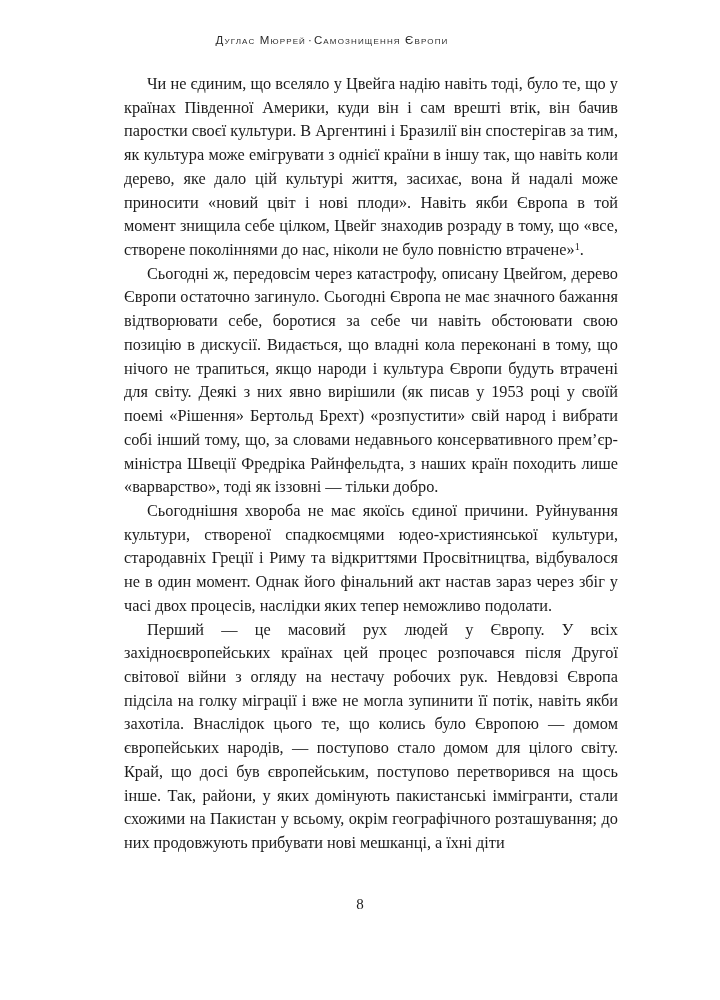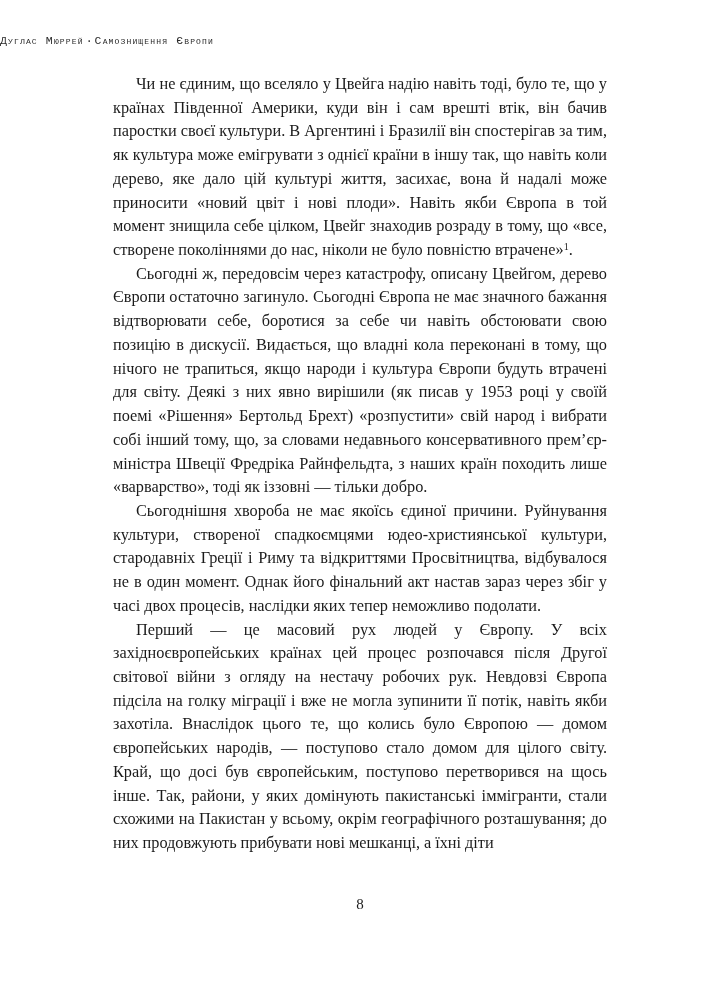--- a/index.html
+++ b/index.html
@@ -16,37 +16,37 @@
     overflow: hidden;
     box-sizing: border-box;
     font-family: "Liberation Serif", "DejaVu Serif", serif;
     color: #1b1b1b;
   }
   .running-head {
     position: absolute;
     top: 34px;
     left: 0;
     width: 664px;
-    text-align: left;
-    font-family: Liberation Mono, monospace;
+    text-align: center;
+    font-family: Liberation Sans, sans-serif;
     font-size: 11.5px;
     font-variant: small-caps;
     letter-spacing: 1.15px;
     color: #2a2a2a;
     white-space: nowrap;
   }
   .running-head .dot-sep {
     font-variant: normal;
     letter-spacing: 0;
     padding: 0 2px;
   }
   .text-block {
     position: absolute;
     top: 72px;
-    left: 113px;
+    left: 124px;
     width: 494px;
   }
   .para {
     margin: 0;
     text-indent: 23px;
     text-align: justify;
     text-justify: inter-word;
     font-size: 16.3px;
     line-height: 23.72px;
     hyphens: manual;

